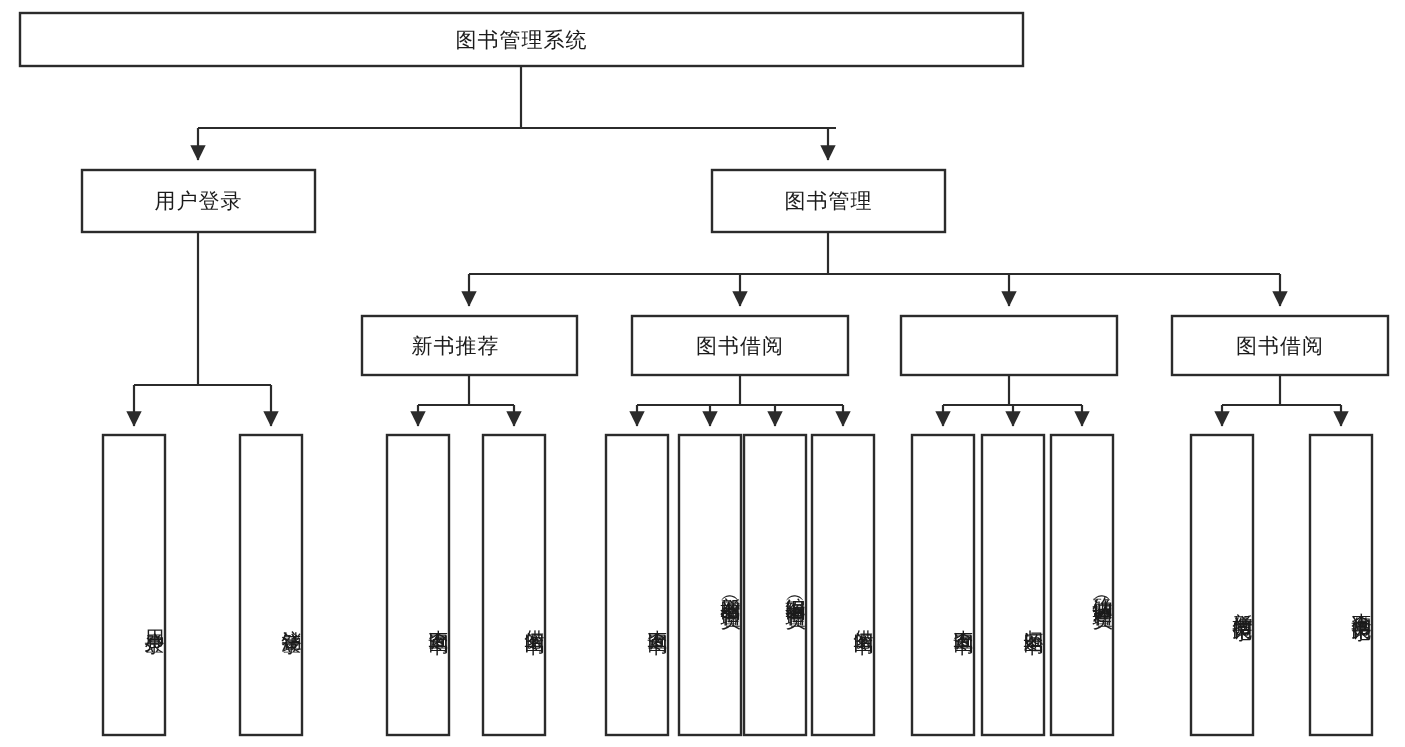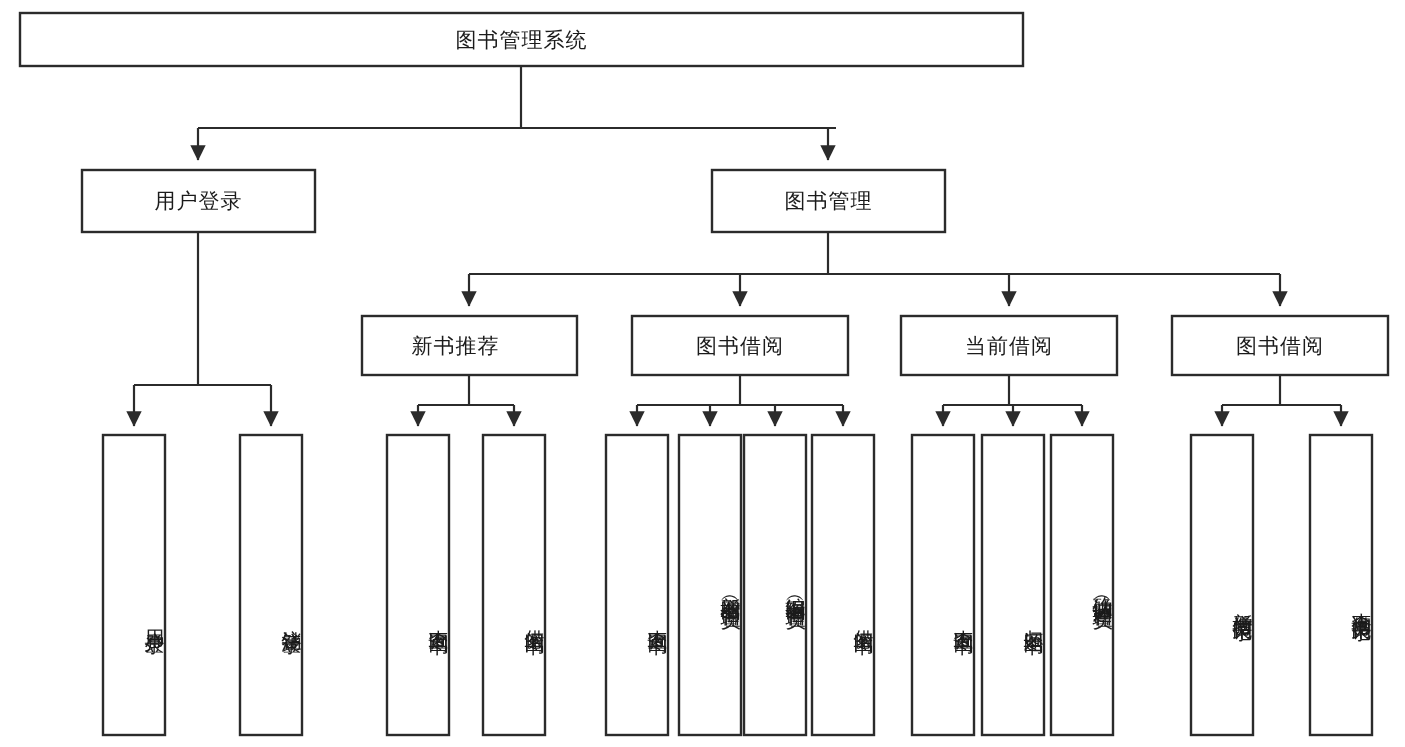--- a/index.html
+++ b/index.html
@@ -181,21 +181,20 @@
     </g>
   </svg>
 
   <div class="horiz-node-text" style="left:20px; top:13px; width:1003px; height:53px;">图书管理系统</div>
 
   <div class="horiz-node-text" style="left:82px; top:170px; width:233px; height:62px;">用户登录</div>
   <div class="horiz-node-text" style="left:712px; top:170px; width:233px; height:62px;">图书管理</div>
 
   <div class="horiz-node-text" style="left:344px; top:316px; width:223px; height:59px;">新书推荐</div>
   <div class="horiz-node-text" style="left:632px; top:316px; width:216px; height:59px;">图书借阅</div>
-  <div class="horiz-node-text" style="left:901px; top:316px; width:216px; height:59px;">当前借阅</div>
   <div class="horiz-node-text" style="left:1172px; top:316px; width:216px; height:59px;">图书借阅</div>
 
   <div class="vert-node-text" style="left:103px; top:500px; width:62px; height:235px;">用户登录</div>
   <div class="vert-node-text" style="left:240px; top:500px; width:62px; height:235px;">注销登录</div>
   <div class="vert-node-text" style="left:387px; top:500px; width:62px; height:235px;">查询图书</div>
   <div class="vert-node-text" style="left:483px; top:500px; width:62px; height:235px;">借阅图书</div>
   <div class="vert-node-text" style="left:606px; top:500px; width:62px; height:235px;">查询图书</div>
   <div class="vert-node-text" style="left:679px; top:444px; width:62px; height:291px;">新增图书（管理员）</div>
   <div class="vert-node-text" style="left:744px; top:444px; width:62px; height:291px;">编辑图书（管理员）</div>
   <div class="vert-node-text" style="left:812px; top:500px; width:62px; height:235px;">借阅图书</div>

